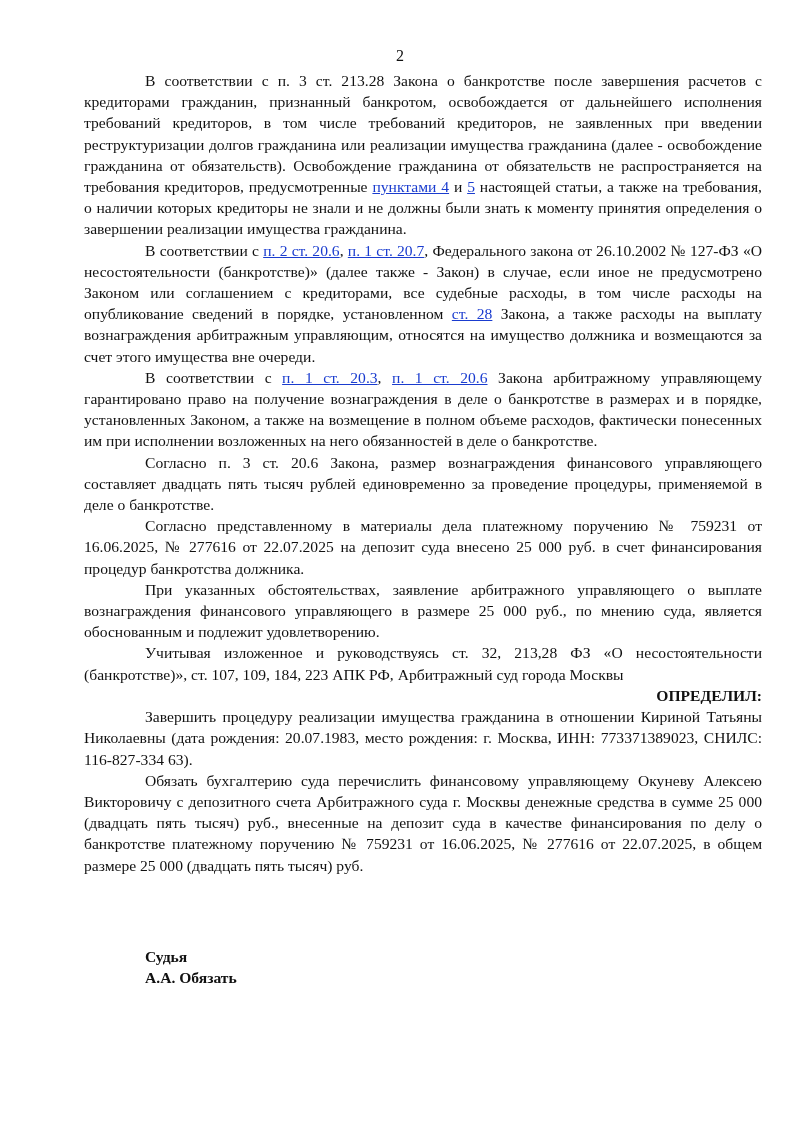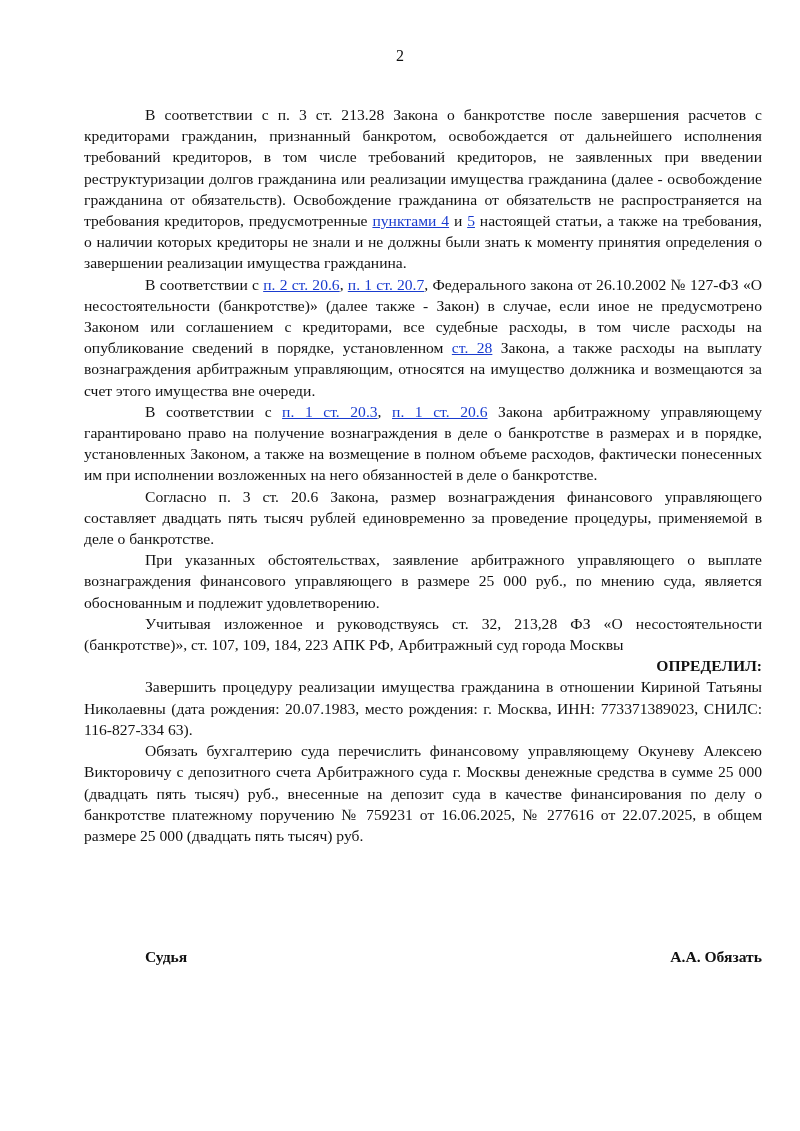--- a/index.html
+++ b/index.html
@@ -3,37 +3,38 @@
 <meta charset="utf-8">
 <style>
   html, body { margin: 0; padding: 0; background: #ffffff; }
   body { width: 800px; height: 1131px; position: relative; overflow: hidden; }
   .page {
     position: absolute; left: 0; top: 0; width: 800px; height: 1131px;
     font-family: "Liberation Serif", "DejaVu Serif", serif;
     color: #111; font-size: 15.6px; line-height: 21.2px;
   }
   .page-num { position: absolute; top: 45px; left: 0; width: 800px; text-align: center; font-size: 16px; }
-  .body { position: absolute; left: 84px; top: 70px; width: 678px; margin-top: 34px; }
+  .body { position: absolute; left: 84px; top: 70px; width: 678px; }
   .p { text-align: justify; text-indent: 61px; margin: 0; }
   a.lnk { color: #1a3ccf; text-decoration: underline; }
   .heading { text-align: right; font-weight: bold; margin: 0; }
-  .sign { position: absolute; top: 946px; left: 145px; width: 617px; font-weight: bold; display: flex; justify-content: space-between; }
+  .sign { position: absolute; top: 946px; left: 145px; width: 617px; font-weight: bold; display: flex; justify-content: space-between; flex-direction: column; }
 </style>
 </head>
 <body>
 
 <div class="page">
   <div class="page-num">2</div>
   <div class="body">
     <div id="reasoning">
         <p class="p"><span>В соответствии с п. 3 ст. 213.28 Закона о банкротстве после завершения расчетов с кредиторами гражданин, признанный банкротом, освобождается от дальнейшего исполнения требований кредиторов, в том числе требований кредиторов, не заявленных при введении реструктуризации долгов гражданина или реализации имущества гражданина (далее - освобождение гражданина от обязательств). Освобождение гражданина от обязательств не распространяется на требования кредиторов, предусмотренные </span><a class="lnk">пунктами 4</a><span> и </span><a class="lnk">5</a><span> настоящей статьи, а также на требования, о наличии которых кредиторы не знали и не должны были знать к моменту принятия определения о завершении реализации имущества гражданина.</span></p>
         <p class="p"><span>В соответствии с  </span><a class="lnk">п. 2 ст. 20.6</a><span>, </span><a class="lnk">п. 1 ст. 20.7</a><span>, Федерального закона от 26.10.2002 № 127-ФЗ «О несостоятельности (банкротстве)» (далее также - Закон) в случае, если иное не предусмотрено Законом или соглашением с кредиторами, все судебные расходы, в том числе расходы на опубликование сведений в порядке, установленном </span><a class="lnk">ст. 28</a><span> Закона, а также расходы на выплату вознаграждения арбитражным управляющим, относятся на имущество должника и возмещаются за счет этого имущества вне очереди.</span></p>
         <p class="p"><span>В соответствии с </span><a class="lnk">п. 1 ст. 20.3</a><span>, </span><a class="lnk">п. 1 ст. 20.6</a><span> Закона арбитражному управляющему гарантировано право на получение вознаграждения в деле о банкротстве в размерах и в порядке, установленных Законом, а также на возмещение в полном объеме расходов, фактически понесенных им при исполнении возложенных на него обязанностей в деле о банкротстве.</span></p>
         <p class="p"><span>Согласно п. 3 ст. 20.6 Закона, размер вознаграждения финансового управляющего составляет двадцать пять тысяч рублей единовременно за проведение процедуры, применяемой в деле о банкротстве.</span></p>
+        <p class="p"><span>Согласно представленному в материалы дела платежному поручению № 759231 от 16.06.2025, № 277616 от 22.07.2025 на депозит суда внесено 25 000 руб. в счет финансирования процедур банкротства должника.</span></p>
         <p class="p"><span>При указанных обстоятельствах, заявление арбитражного управляющего о выплате вознаграждения финансового управляющего в размере 25 000 руб., по мнению суда, является обоснованным и подлежит удовлетворению.</span></p>
         <p class="p"><span>Учитывая изложенное и руководствуясь ст. 32, 213,28 ФЗ «О несостоятельности (банкротстве)», ст. 107, 109, 184, 223 АПК РФ, Арбитражный суд города Москвы</span></p>
       </div>
     <p class="heading">ОПРЕДЕЛИЛ:</p>
     <div>
       <p class="p">Завершить процедуру реализации имущества гражданина в отношении Кириной Татьяны Николаевны (дата рождения: 20.07.1983, место рождения: г. Москва, ИНН: 773371389023, СНИЛС: 116-827-334 63).</p>
       <p class="p">Обязать бухгалтерию суда перечислить финансовому управляющему Окуневу Алексею Викторовичу с депозитного счета Арбитражного суда г. Москвы денежные средства в сумме 25 000 (двадцать пять тысяч) руб., внесенные на депозит суда в качестве финансирования по делу о банкротстве платежному поручению № 759231 от 16.06.2025, № 277616 от 22.07.2025, в общем размере  25 000 (двадцать пять тысяч) руб.</p>
     </div>
   </div>
   <div class="sign">

